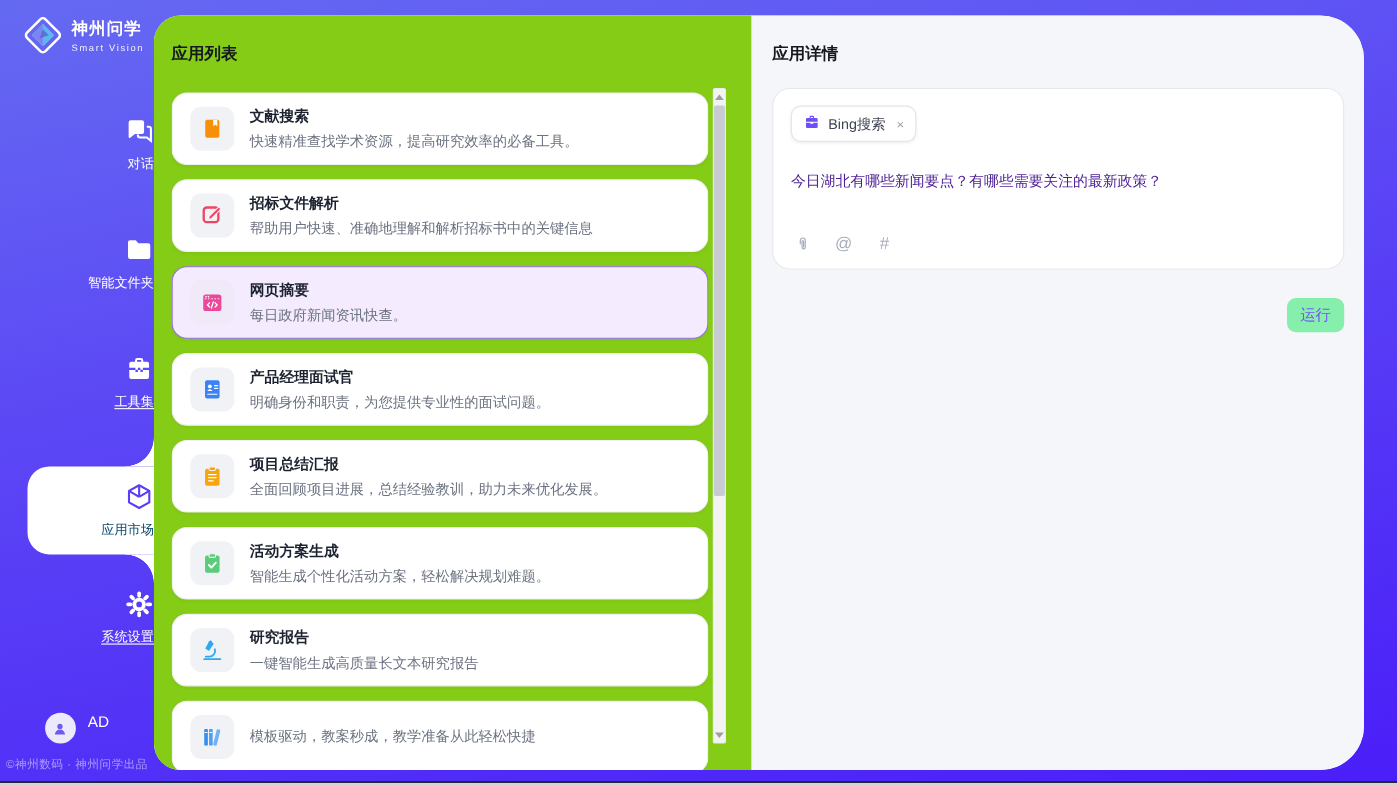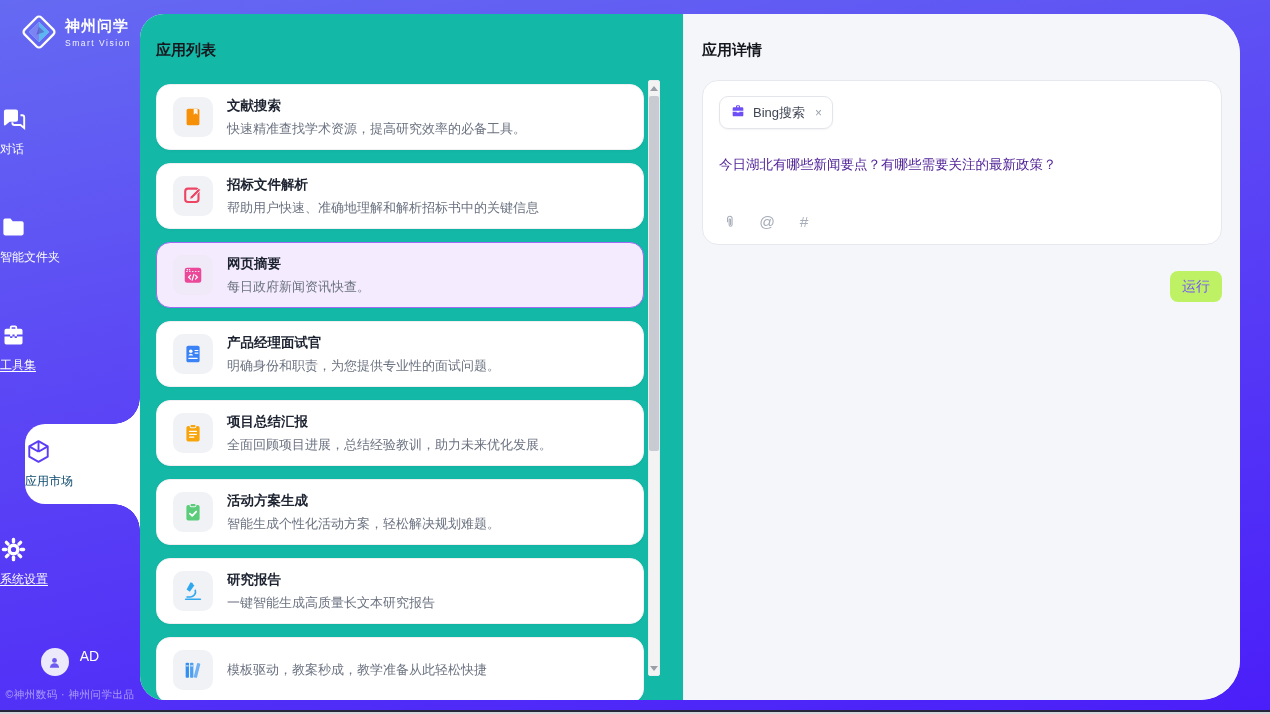--- a/index.html
+++ b/index.html
@@ -11,21 +11,21 @@
     position:relative;
   }
   
   .sidebar { position:absolute; left:0; top:0; width:140px; height:714px; color:#fff; }
   .brand { display:flex; align-items:center; gap:7px; padding:13px 0 0 20px; }
   .brand-logo { width:38px; height:38px; display:block; }
   .brand-name { font-size:15px; font-weight:bold; letter-spacing:1px; }
   .brand-sub { font-size:8.5px; letter-spacing:1.5px; opacity:.92; margin-top:2px; }
   .nav { padding-top:49px; }
   .nav-item { position:relative; height:64px; margin-bottom:44px; display:flex; flex-direction:column;
-    align-items:flex-start; justify-content:center; gap:8px; cursor:pointer; }
+    align-items:flex-end; justify-content:center; gap:8px; cursor:pointer;padding-left:48px; }
   .nav-item .nav-ic { width:27px; height:27px; color:#fff; }
   .nav-item .nav-lb { font-size:12px; color:#fff; }
   .nav-item .nav-lb.u { text-decoration:underline; text-underline-offset:2px; }
   .nav-item.active { height:80px; margin:0 0 26px 25px; background:#fff; border-radius:20px 0 0 20px; }
   .nav-item.active .nav-ic { color:#5b3df6; }
   .nav-item.active .nav-lb { color:#0c4a6e; }
   .nav-item.active::before, .nav-item.active::after {
     content:""; position:absolute; right:0; width:26px; height:26px; pointer-events:none; }
   .nav-item.active::before { top:-26px; background:radial-gradient(circle at 0 0, transparent 25.5px, #fff 26px); }
   .nav-item.active::after  { bottom:-26px; background:radial-gradient(circle at 0 100%, transparent 25.5px, #fff 26px); }
@@ -34,21 +34,21 @@
   .avatar { width:28px; height:28px; border-radius:50%; background:#ece9fb; display:flex;
     align-items:center; justify-content:center; color:#6d5bf0; }
   .avatar svg { width:17px; height:17px; }
   .user-name { font-size:14px; color:#fff; }
   .copyright { margin-top:12px; font-size:10.5px; color:rgba(255,255,255,.5); letter-spacing:.5px; }
   
   .content { position:absolute; left:140px; top:14px; right:30px; bottom:14px;
     background:#fff; border-radius:24px 40px 40px 24px; display:flex; overflow:hidden; }
   .panel-title { font-size:15px; font-weight:bold; color:#15181f; line-height:20px; }
   
-  .list-panel { width:543px; background:#14b8a6; padding:26px 0 0 16px; position:relative; flex:none; }
+  .list-panel { width:543px; background:#84cc16; padding:26px 0 0 16px; position:relative; flex:none; }
   .list-panel .panel-title { margin-bottom:20px; }
   .list-wrap { position:absolute; left:16px; right:39px; top:66px; bottom:0; overflow:hidden; }
   .card { display:flex; align-items:center; gap:14px; height:66px; margin-top:13px; padding:0 16px;
     border:1px solid #f0f0f3; border-radius:14px; background:#fff; cursor:pointer;
     box-shadow:0 1px 3px rgba(30,30,60,.04); }
   .card:first-child { margin-top:4px; }
   .card.selected { background:#f4ebfe; border:1px solid #9d6bf5; }
   .app-ic { width:40px; height:40px; border-radius:10px; background:#f1f2f6; flex:none;
     display:flex; align-items:center; justify-content:center; }
   .card.selected .app-ic { background:#efe9f8; }
@@ -74,21 +74,21 @@
     box-shadow:0 1px 2px rgba(30,30,60,.05); }
   .chip svg { width:16px; height:16px; color:#6d4ef7; }
   .chip-x { color:#9aa0aa; font-size:12px; margin-left:3px; cursor:pointer; }
   .prompt-text { margin-top:26px; font-size:13.5px; color:#4c1d95; line-height:1.5; cursor:text; }
   .prompt-tools { position:absolute; left:18px; bottom:13px; display:flex; align-items:center; gap:19px; color:#a7adb8; }
   .prompt-tools .ticon { display:flex; align-items:center; justify-content:center; width:18px; height:18px;
     cursor:pointer; font-size:15.5px; }
   .prompt-tools svg { width:16px; height:16px; }
   .run-row { display:flex; justify-content:flex-end; margin-top:26px; }
   .run-btn { min-width:50px; height:31px; padding:0 12px; border:none; border-radius:8px;
-    background:#bef264; color:#7656f7; font-size:14px; cursor:pointer;
+    background:#86efac; color:#7656f7; font-size:14px; cursor:pointer;
     font-family:"Liberation Sans","DejaVu Sans",sans-serif; }
   
   .bottom-edge { position:absolute; left:0; right:0; bottom:0; height:4px;
     background:linear-gradient(#26263a 0 50%, #d4d4da 50% 100%); }
 </style>
 </head>
 <body>
 
 <div class="page">
 

